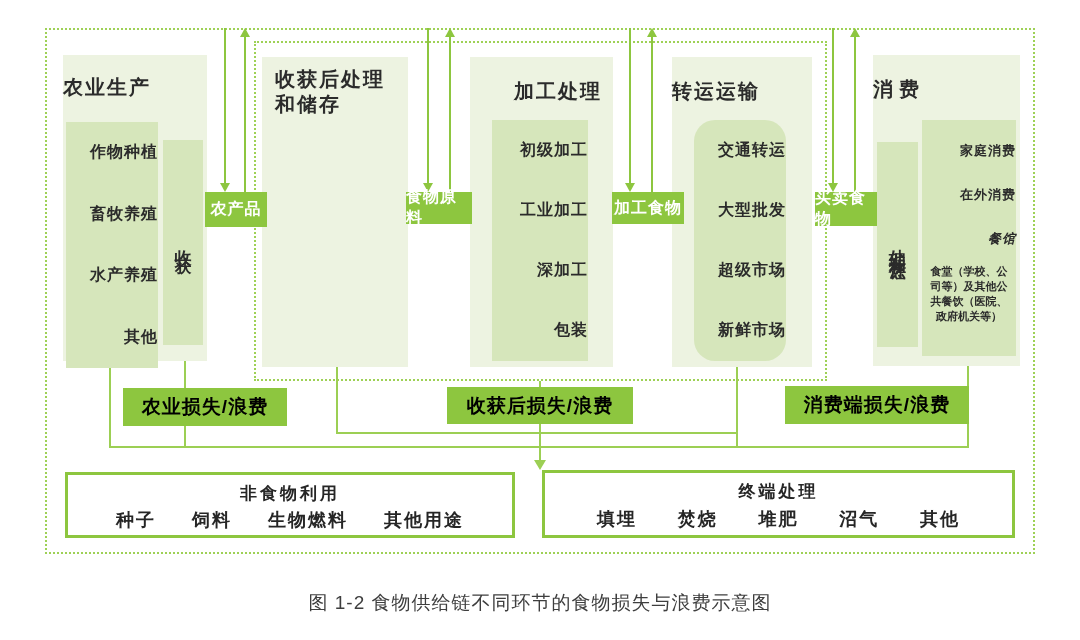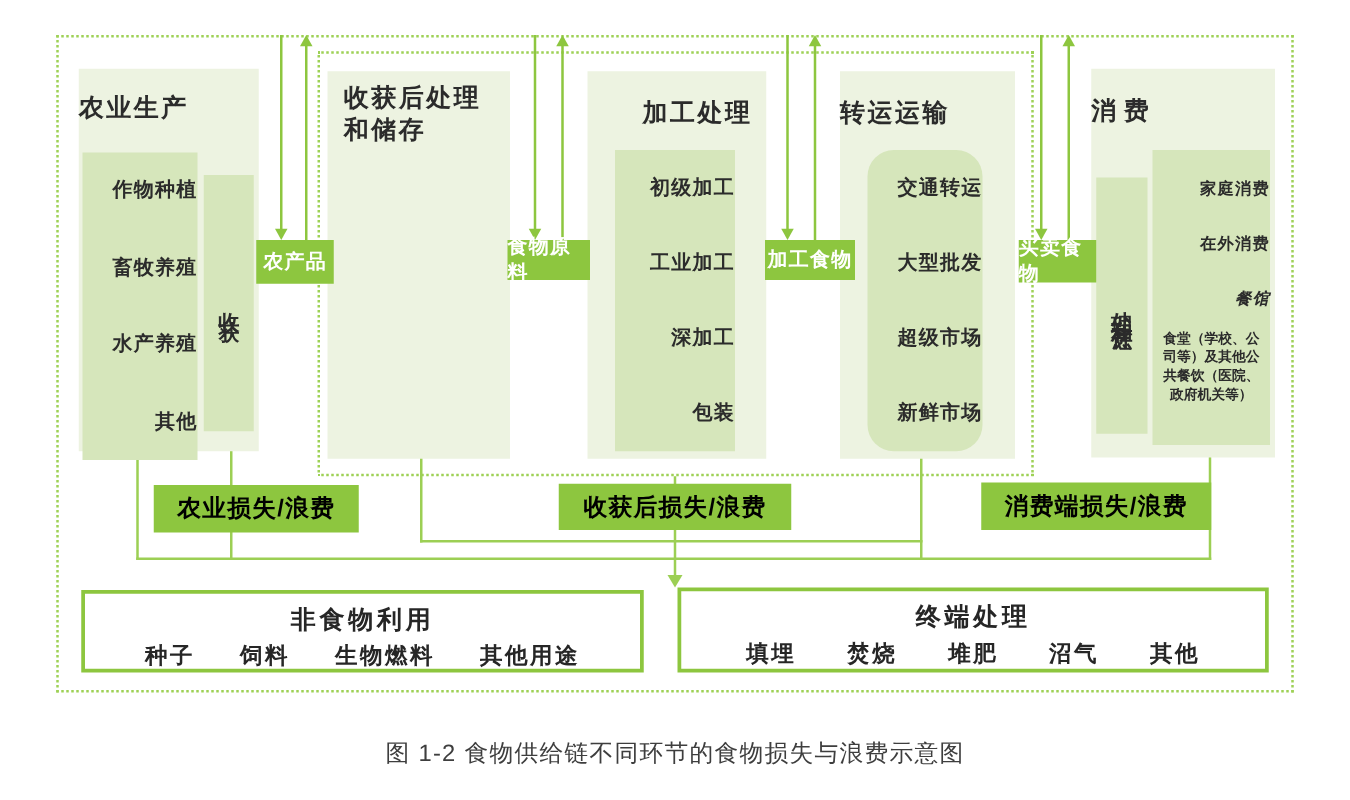--- a/index.html
+++ b/index.html
@@ -31,21 +31,21 @@
   
   .vline{width:2px;background:#9ccf54;}
   .hline{height:2px;background:#9ccf54;}
   .aline{background:#8dc63f;}
   
   .tri-down{width:0;height:0;border-left:5px solid transparent;border-right:5px solid transparent;border-top:9px solid #8dc63f;}
   .tri-up{width:0;height:0;border-left:5px solid transparent;border-right:5px solid transparent;border-bottom:9px solid #8dc63f;}
   .tri-down-big{width:0;height:0;border-left:6px solid transparent;border-right:6px solid transparent;border-top:10px solid #9ccf54;}
   
   .bbox{background:#ffffff;border:3px solid #8dc63f;}
-  .bbox-title{text-align:center;font-size:20px;font-weight:700;letter-spacing:3px;margin-top:7px;color:#262626;}
+  .bbox-title{text-align:center;font-size:17px;font-weight:700;letter-spacing:3px;margin-top:7px;color:#262626;}
   .bbox-row{display:flex;justify-content:space-between;font-size:18px;font-weight:700;letter-spacing:2px;color:#262626;}
   
   .citem{font-size:13px;font-weight:700;letter-spacing:1px;text-align:center;color:#2b2b2b;}
   .citem-small{font-size:11px;font-weight:700;line-height:1.35;text-align:center;color:#2b2b2b;padding:0 4px;}
   .caption{position:absolute;left:0;right:0;text-align:center;font-size:19px;color:#3e3e3e;letter-spacing:1px;}
 </style>
 </head>
 <body>
 
 <div id="stage">

